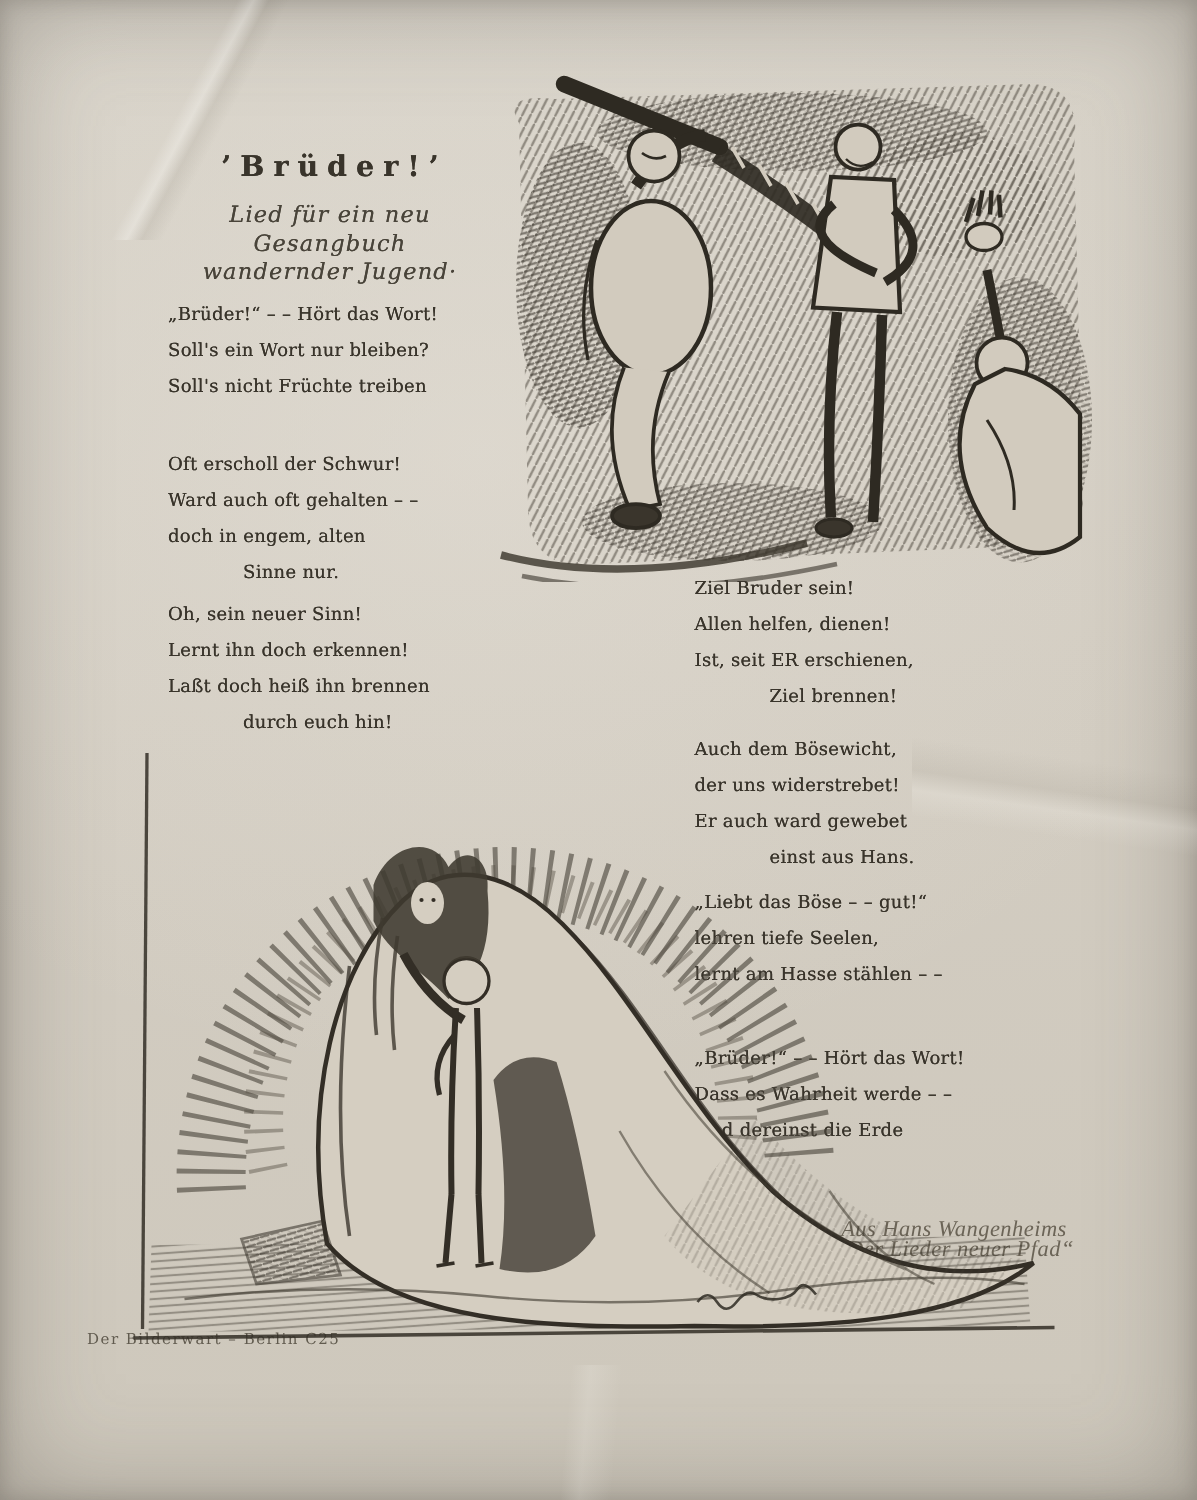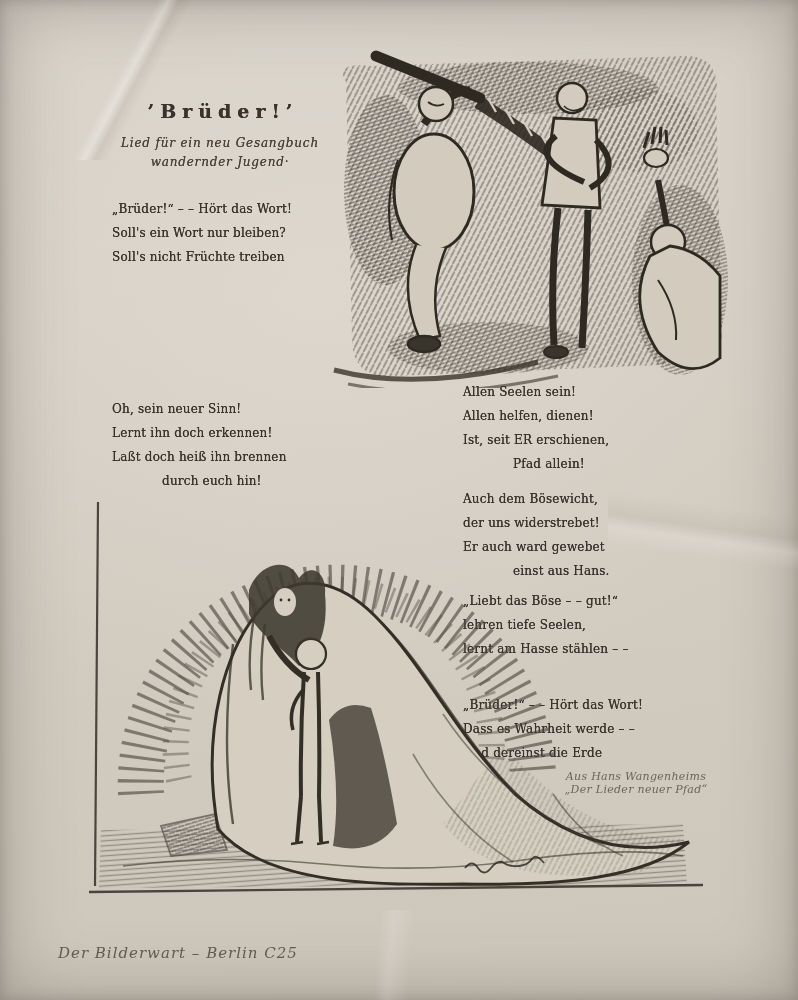--- a/index.html
+++ b/index.html
@@ -16,34 +16,34 @@
         background:linear-gradient(118deg, rgba(0,0,0,0) 46%, rgba(255,255,252,.55) 49%, rgba(120,113,100,.25) 52%, rgba(0,0,0,0) 56%);}
   .crease.c2{right:0;top:330px;width:190px;height:420px;
         background:linear-gradient(8deg, rgba(0,0,0,0) 46%, rgba(250,248,242,.4) 50%, rgba(120,113,100,.2) 53%, rgba(0,0,0,0) 58%);}
   .crease.c3{left:180px;bottom:0;width:420px;height:90px;
         background:linear-gradient(95deg, rgba(0,0,0,0) 47%, rgba(248,246,240,.35) 50%, rgba(0,0,0,0) 55%);}
 
   .ink{color:#39342b;text-shadow:0 0 .4px #39342b;}
   .title{position:absolute;left:118px;top:100px;width:210px;text-align:center;
          font-size:19px;font-weight:bold;letter-spacing:6px;}
   .subtitle{position:absolute;left:100px;top:134px;width:240px;text-align:center;
-            font-size:12px;line-height:19px;letter-spacing:.8px;color:#49443a;
+            font-size:15px;line-height:19px;letter-spacing:.8px;color:#49443a;
             text-shadow:0 0 .3px #49443a;font-style:italic;}
   .stanza{position:absolute;font-size:12px;line-height:24px;letter-spacing:.2px;}
   .stanza div{white-space:nowrap;}
   .stanza .indent{padding-left:50px;}
   .col-left{left:112px;}
   .col-right{left:463px;}
   .s1{top:197px;} .s2{top:297px;} .s3{top:397px;}
   .s4{top:380px;} .s5{top:487px;} .s6{top:589px;} .s7{top:693px;}
-  .attribution{position:absolute;left:556px;top:770px;width:160px;text-align:center;
-               font-size:11px;line-height:13px;color:#6b6457;font-style:italic;
-               letter-spacing:.3px;}
-  .imprint{position:absolute;left:58px;top:944px;font-size:15px;letter-spacing:1px;
-           color:#615b4f;font-style:italic;}
+  .attribution{position:absolute;left:556px;top:814px;width:160px;text-align:center;
+               font-size:15px;line-height:13px;color:#6b6457;font-style:italic;
+               letter-spacing:.3px;font-family:Liberation Serif, serif;}
+  .imprint{position:absolute;left:58px;top:888px;font-size:10px;letter-spacing:1px;
+           color:#615b4f;}
   .illu{position:absolute;}
   .illu-top{left:328px;top:40px;width:404px;height:348px;}
   .illu-bottom{left:83px;top:494px;width:634px;height:414px;}
   svg{display:block;}
 </style>
 </head>
 <body>
 
 <div class="page">
 
@@ -70,32 +70,38 @@
   <div class="subtitle">
     <div>Lied für ein neu Gesangbuch</div>
     <div>wandernder Jugend·</div>
   </div>
 
   <div class="stanza ink col-left s1">
     <div>„Brüder!“ – – Hört das Wort!</div>
     <div>Soll's ein Wort nur bleiben?</div>
     <div>Soll's nicht Früchte treiben</div>
   </div>
+  <div class="stanza ink col-left s2">
+    <div>Oft erscholl der Schwur!</div>
+    <div>Ward auch oft gehalten – –</div>
+    <div>doch in engem, alten</div>
+    <div class="indent">Sinne nur.</div>
+  </div>
   <div class="stanza ink col-left s3">
     <div>Oh, sein neuer Sinn!</div>
     <div>Lernt ihn doch erkennen!</div>
     <div>Laßt doch heiß ihn brennen</div>
     <div class="indent">durch euch hin!</div>
   </div>
 
   <div class="stanza ink col-right s4">
-    <div>Allen Seelen sein!</div>
+    <div>Ziel Bruder sein!</div>
     <div>Allen helfen, dienen!</div>
     <div>Ist, seit ER erschienen,</div>
-    <div class="indent">Pfad allein!</div>
+    <div class="indent">Ziel brennen!</div>
   </div>
   <div class="stanza ink col-right s5">
     <div>Auch dem Bösewicht,</div>
     <div>der uns widerstrebet!</div>
     <div>Er auch ward gewebet</div>
     <div class="indent">einst aus Hans.</div>
   </div>
   <div class="stanza ink col-right s6">
     <div>„Liebt das Böse – – gut!“</div>
     <div>lehren tiefe Seelen,</div>

